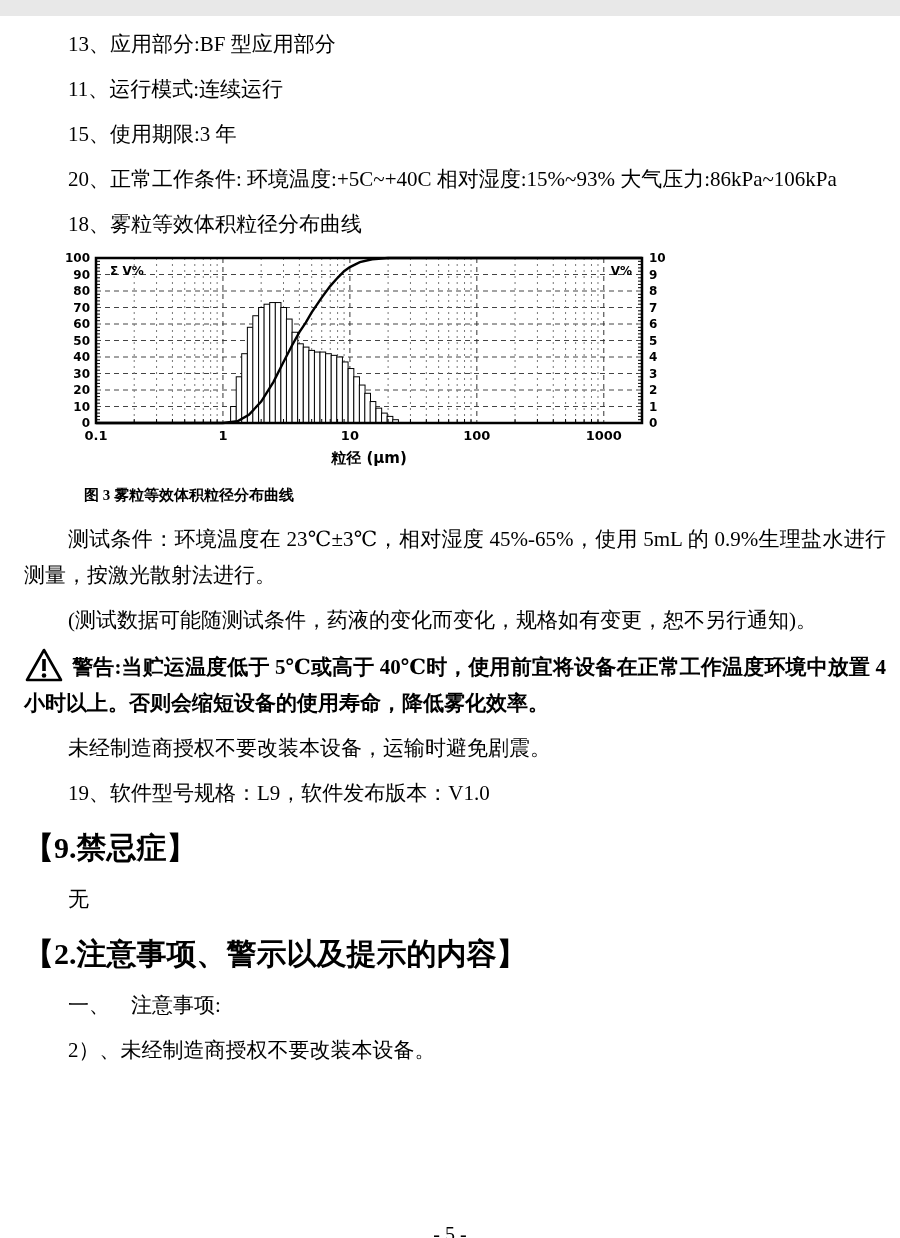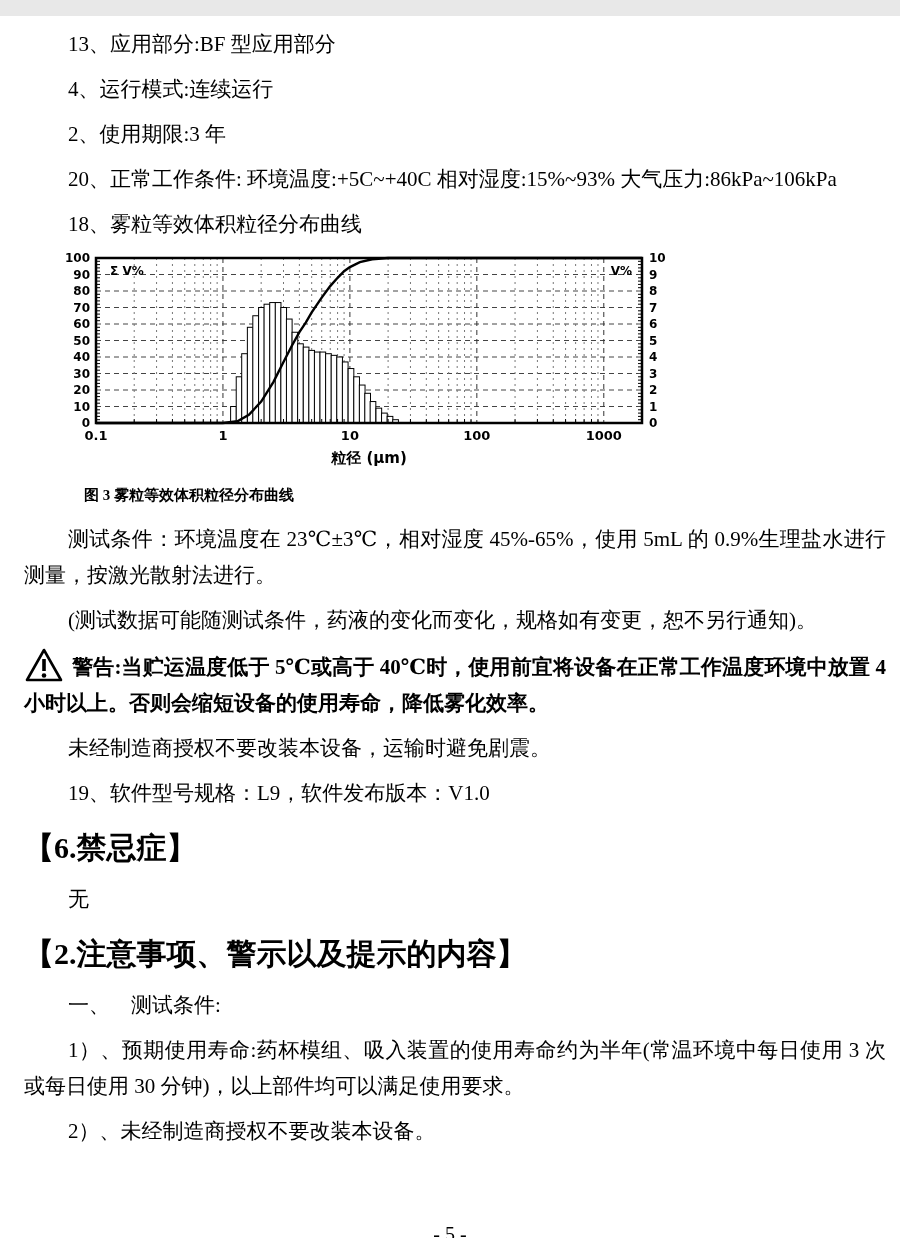--- a/index.html
+++ b/index.html
@@ -44,22 +44,22 @@
     text-align:center;
     font-size:20px;
   }
 </style>
 </head>
 <body>
 
 <div class="page">
 
   <p class="indent">13、应用部分:BF 型应用部分</p>
-  <p class="indent">4、运行模式:连续运行</p>
-  <p class="indent">2、使用期限:3 年</p>
+  <p class="indent">11、运行模式:连续运行</p>
+  <p class="indent">15、使用期限:3 年</p>
   <p class="indent">20、正常工作条件: 环境温度:+5C~+40C 相对湿度:15%~93% 大气压力:86kPa~106kPa</p>
   <p class="indent">18、雾粒等效体积粒径分布曲线</p>
 
   <figure>
     <div class="chart-wrap">
       <svg id="chart-svg" width="616" height="218" viewBox="0 0 616 218" xmlns="http://www.w3.org/2000/svg">
           <rect x="40" y="7" width="546" height="165" fill="#fff"></rect>
           <line x1="40" y1="155.5" x2="586" y2="155.5" stroke="#444" stroke-width="1" stroke-dasharray="5 4"></line>
           <line x1="40" y1="139" x2="586" y2="139" stroke="#444" stroke-width="1" stroke-dasharray="5 4"></line>
           <line x1="40" y1="122.49999999999999" x2="586" y2="122.49999999999999" stroke="#444" stroke-width="1" stroke-dasharray="5 4"></line>
@@ -289,22 +289,21 @@
 
   <p class="warning-para justify"><span class="warn-icon"><svg width="40" height="36" viewBox="0 0 40 36" xmlns="http://www.w3.org/2000/svg">
           <path d="M20 3 L37 33 L3 33 Z" fill="none" stroke="#000" stroke-width="2.6" stroke-linejoin="round"></path>
           <line x1="20" y1="12" x2="20" y2="24" stroke="#000" stroke-width="3.6"></line>
           <circle cx="20" cy="28.5" r="2.3" fill="#000"></circle>
         </svg></span><span>警告:当贮运温度低于 5℃或高于 40℃时，使用前宜将设备在正常工作温度环境中放置 4 小时以上。否则会缩短设备的使用寿命，降低雾化效率。</span></p>
 
   <p class="indent">未经制造商授权不要改装本设备，运输时避免剧震。</p>
   <p class="indent">19、软件型号规格：L9，软件发布版本：V1.0</p>
 
-  <h1>【6.禁忌症】</h1>
+  <h1>【9.禁忌症】</h1>
   <p class="indent">无</p>
 
   <h1>【2.注意事项、警示以及提示的内容】</h1>
-  <p class="indent">一、　测试条件:</p>
-  <p class="indent justify">1）、预期使用寿命:药杯模组、吸入装置的使用寿命约为半年(常温环境中每日使用 3 次或每日使用 30 分钟)，以上部件均可以满足使用要求。</p>
+  <p class="indent">一、　注意事项:</p>
   <p class="indent">2）、未经制造商授权不要改装本设备。</p>
 
   <div class="footer">- 5 -</div>
 </div>
 
 </body></html>

